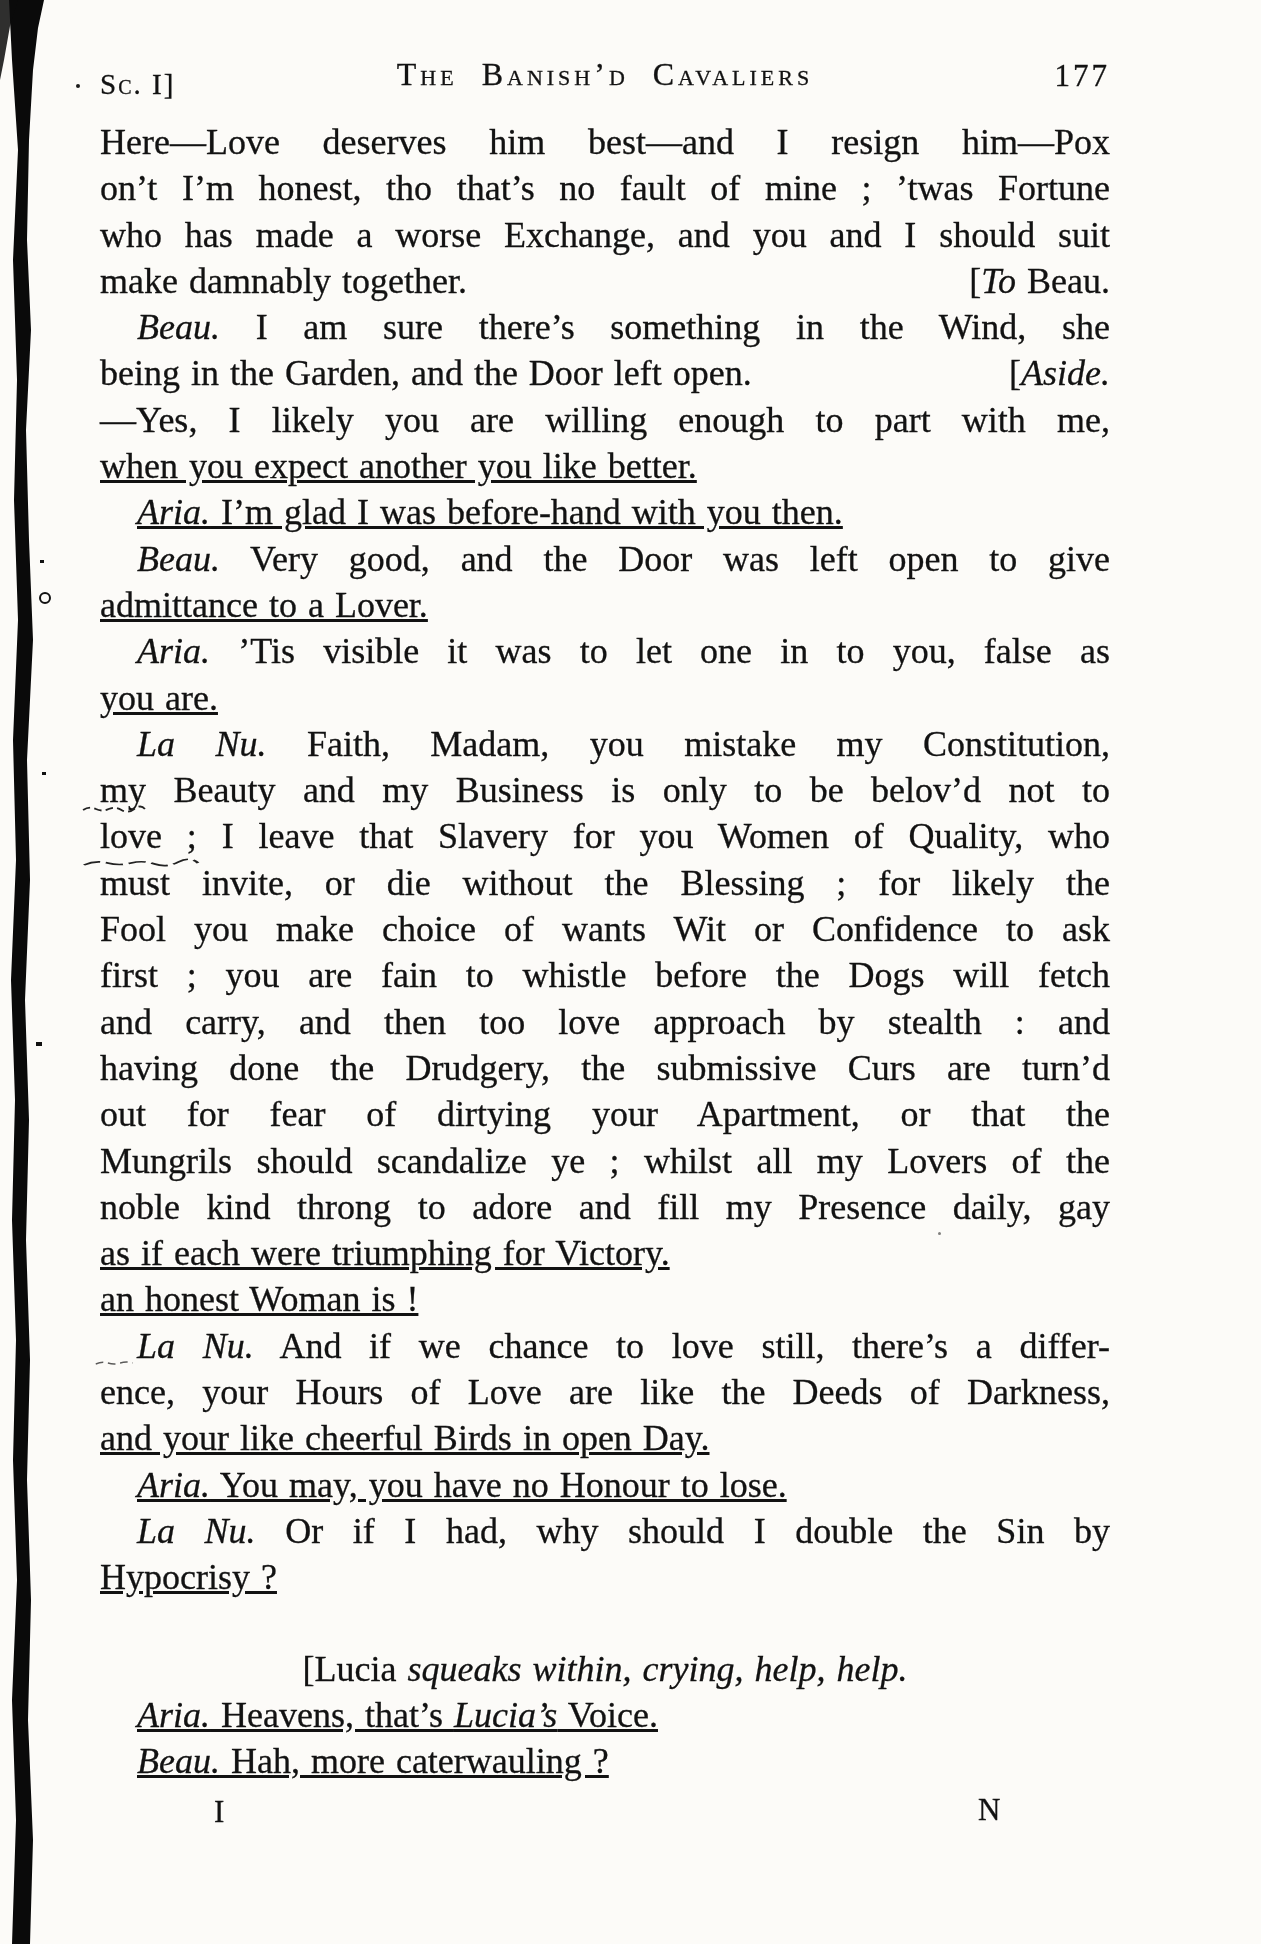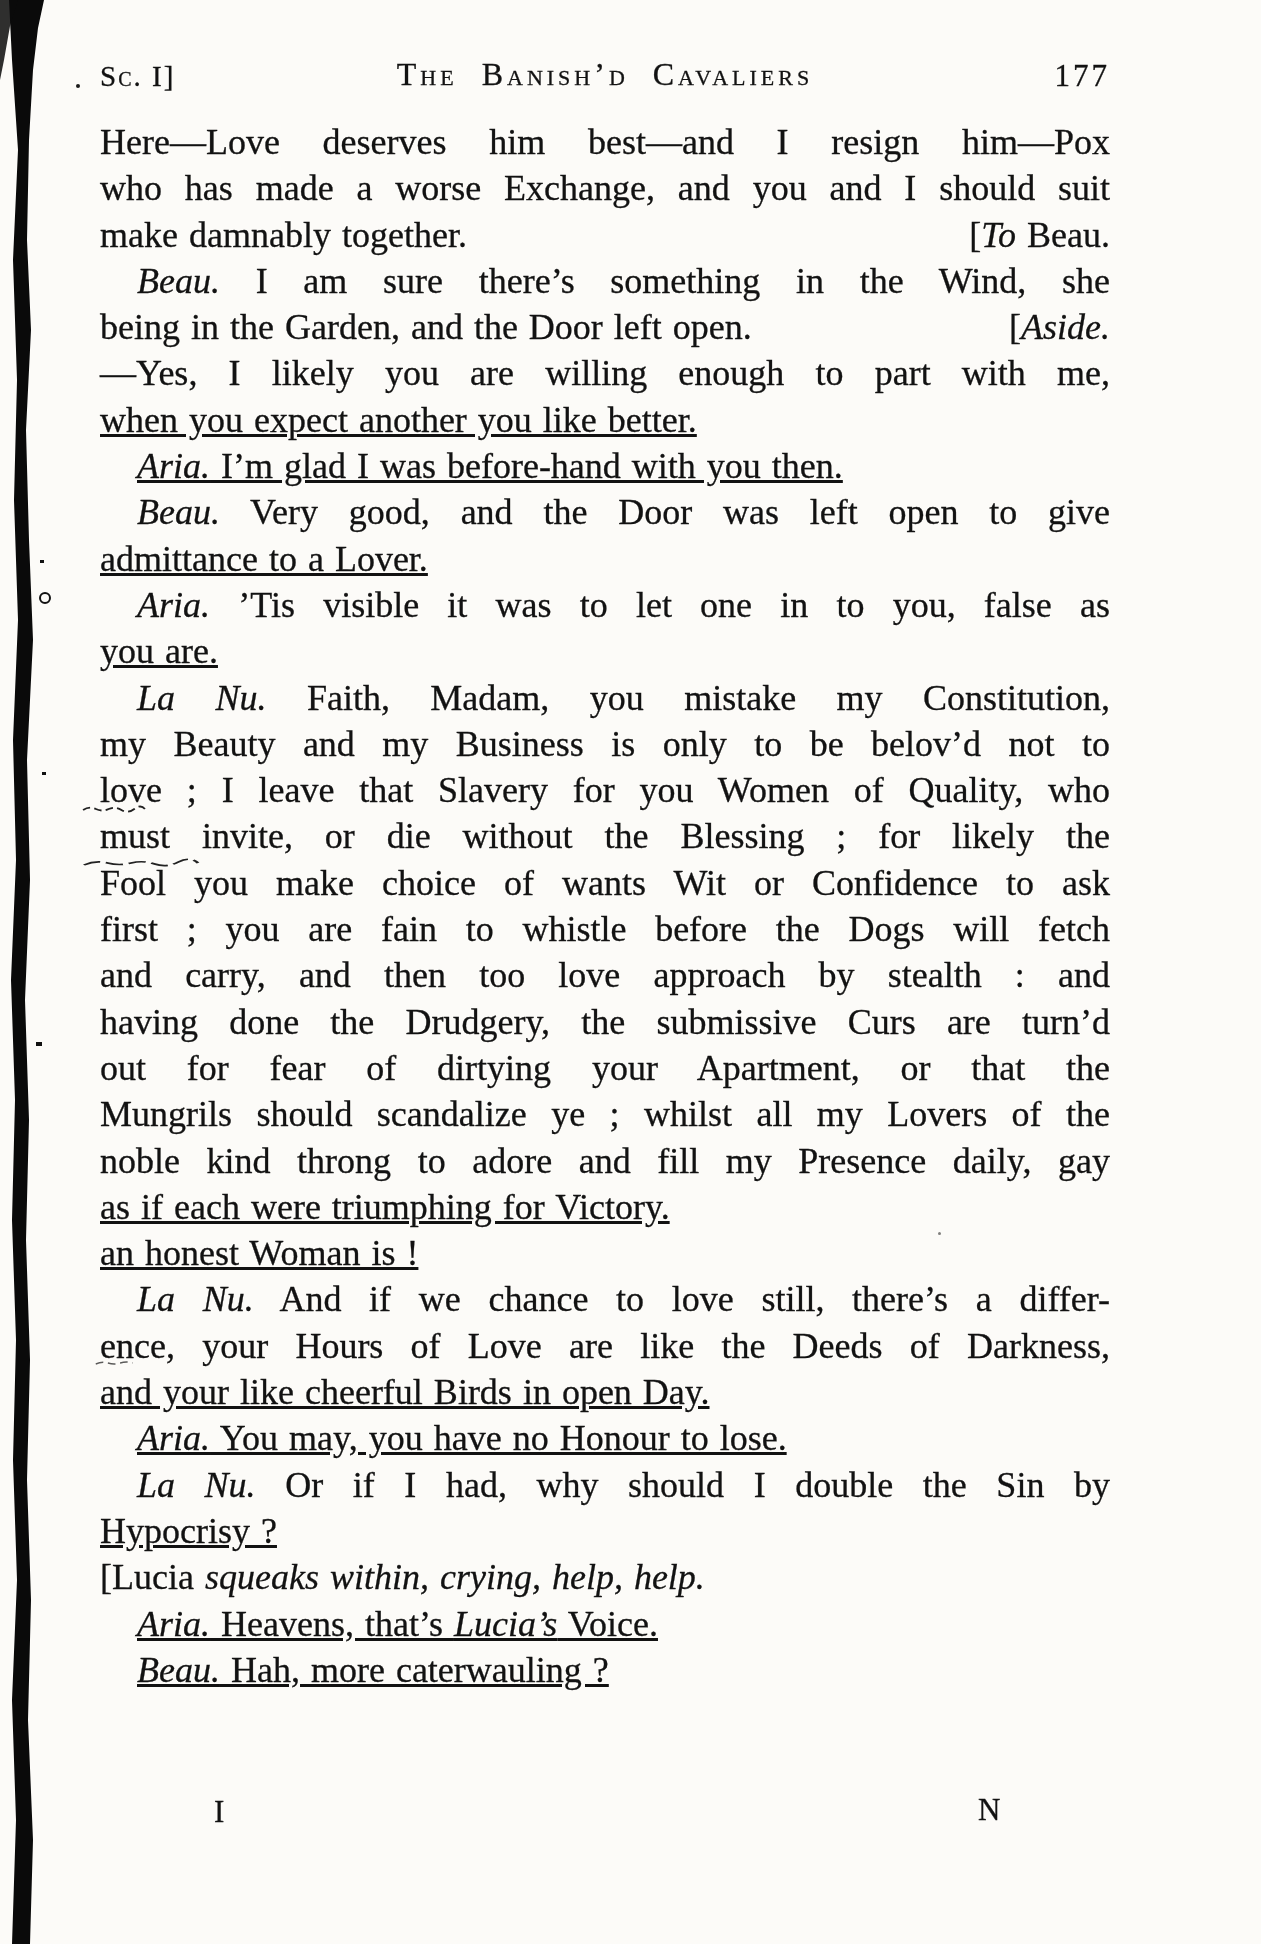--- a/index.html
+++ b/index.html
@@ -12,30 +12,30 @@
     overflow:hidden;
     -webkit-text-stroke:0.3px #121212;
   }
   
   .binding{position:absolute;left:0;top:0;}
   .speck{position:absolute;background:#1a1a1a;border-radius:50%;}
   .speck1{left:76px;top:84px;width:4px;height:4px;}
   .speck2{left:938px;top:1232px;width:3px;height:3px;opacity:.55;}
   
   .header{position:absolute;left:100px;top:56px;width:1010px;height:40px;}
-  .scene{position:absolute;left:0;top:4px;font-variant:small-caps;font-size:29px;letter-spacing:2px;}
+  .scene{position:absolute;left:0;top:12px;font-variant:small-caps;font-size:29px;letter-spacing:2px;}
   .running-title{position:absolute;left:0;right:0;top:0;text-align:center;
     font-variant:small-caps;font-size:32px;letter-spacing:4px;word-spacing:12px;}
   .pagenum{position:absolute;right:0;top:2px;font-size:31px;letter-spacing:3px;}
   
   .body{position:absolute;left:100px;top:119px;width:1010px;font-size:36px;word-spacing:2px;}
   .bl{height:46.3px;line-height:46.3px;white-space:nowrap;}
   .bl.j{white-space:normal;text-align:justify;text-align-last:justify;}
   .bl.l{text-align:left;text-decoration:underline;}
-  .bl.r{text-align:left;}
+  .bl.r{text-align:center;margin-top:45px;}
   .bl.s{display:flex;justify-content:space-between;}
   .bl.ind{text-indent:37px;}
   .i{font-style:italic;}
   .u{text-decoration-line:underline;text-decoration-style:wavy;
      text-decoration-thickness:1.6px;text-decoration-color:#2a2a2a;text-underline-offset:9px;}
   
   .sig{position:absolute;font-size:31px;}
   .sig-left{left:214px;top:1794px;}
   .sig-right{left:978px;top:1792px;}
   
@@ -62,20 +62,21 @@
   <div class="speck speck2"></div>
 
   <div class="header">
     <span class="scene">Sc. I]</span>
     <span class="running-title">The Banish’d Cavaliers</span>
     <span class="pagenum">177</span>
   </div>
 
   <div class="body">
       <div class="bl j"><span>Here—Love deserves him best—and I resign him—Pox</span></div>
+      <div class="bl j"><span>on’t I’m honest, tho that’s no fault of mine ; ’twas Fortune</span></div>
       <div class="bl j"><span>who has made a worse Exchange, and you and I should suit</span></div>
       <div class="bl s">
         <span><span>make damnably together.</span></span>
         <span><span>[</span><span class="i">To</span><span> Beau.</span></span>
       </div>
       <div class="bl j ind"><span class="i">Beau.</span><span> I am sure there’s something in the Wind, she</span></div>
       <div class="bl s">
         <span><span>being in the Garden, and the Door left open.</span></span>
         <span><span>[</span><span class="i">Aside.</span></span>
       </div>

